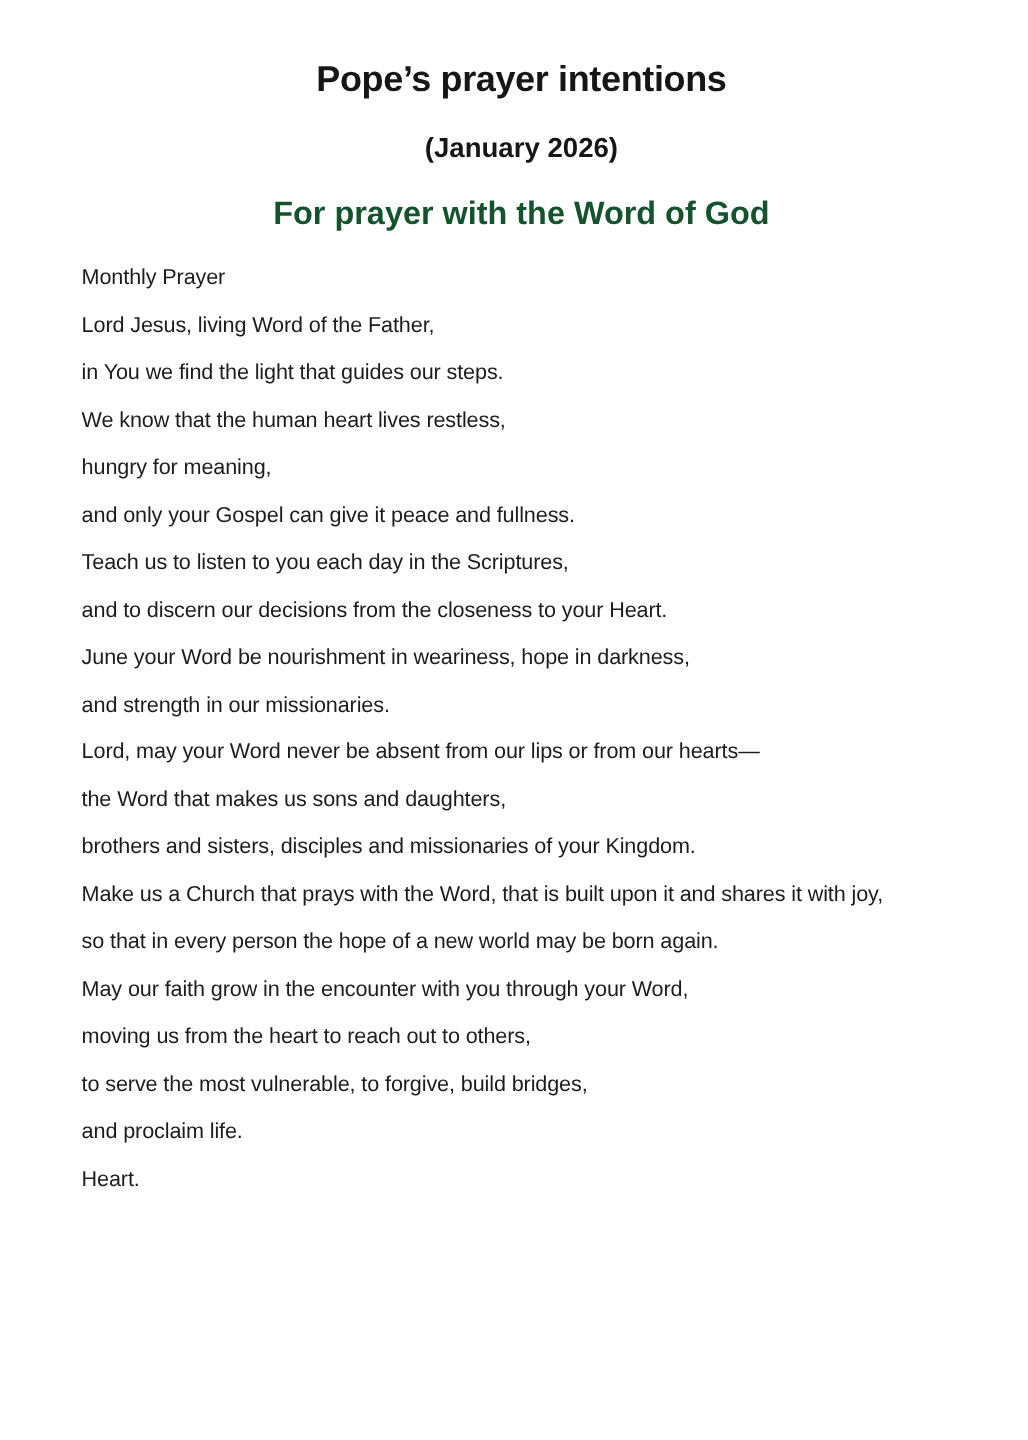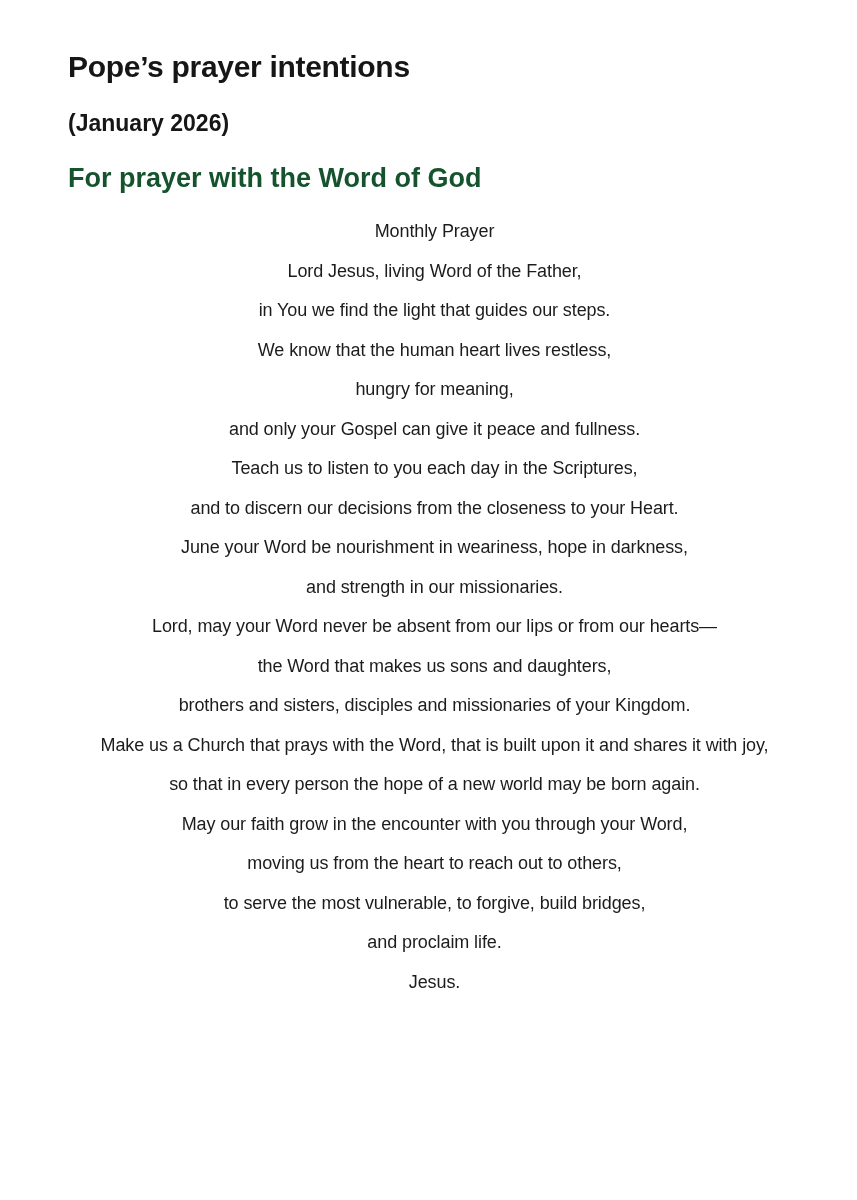--- a/index.html
+++ b/index.html
@@ -9,21 +9,21 @@
     color: #1c1c1c;
   }
   .page {
     width: 857px;
     height: 1200px;
     margin: 0 auto;
     background: #ffffff;
     padding: 50px 56px 20px 68px;
     overflow: hidden;
   }
-  .centered-block { text-align: left; }
+  .centered-block { text-align: center; }
   .doc-title {
     font-size: 30px;
     font-weight: bold;
     letter-spacing: -0.3px;
     color: #161616;
     margin-bottom: 26px;
   }
   .doc-subtitle {
     font-size: 23px;
     font-weight: 600;
@@ -38,21 +38,21 @@
   }
   .intention-text {
     font-size: 18px;
     line-height: 26px;
     color: #c7a42f;
     font-weight: 500;
     text-align: left;
     max-width: 740px;
     margin-bottom: 58px;
   }
-  .prayer-body { text-align: center; max-width: 740px; }
+  .prayer-body { text-align: left; max-width: 740px; }
   .prayer-line {
     font-size: 18px;
     line-height: 26px;
     margin-bottom: 13.5px;
     color: #1c1c1c;
     letter-spacing: -0.1px;
   }
 </style>
 </head>
 <body>
@@ -83,17 +83,17 @@
         <p class="prayer-line">and strength in our missionaries.</p>
         <p class="prayer-line">Lord, may your Word never be absent from our lips or from our hearts—</p>
         <p class="prayer-line">the Word that makes us sons and daughters,</p>
         <p class="prayer-line">brothers and sisters, disciples and missionaries of your Kingdom.</p>
         <p class="prayer-line">Make us a Church that prays with the Word, that is built upon it and shares it with joy,</p>
         <p class="prayer-line">so that in every person the hope of a new world may be born again.</p>
         <p class="prayer-line">May our faith grow in the encounter with you through your Word,</p>
         <p class="prayer-line">moving us from the heart to reach out to others,</p>
         <p class="prayer-line">to serve the most vulnerable, to forgive, build bridges,</p>
         <p class="prayer-line">and proclaim life.</p>
-        <p class="prayer-line">Jesus.</p>
+        <p class="prayer-line">Heart.</p>
       </div>
   </div>
 
 </div>
 
 </body></html>

